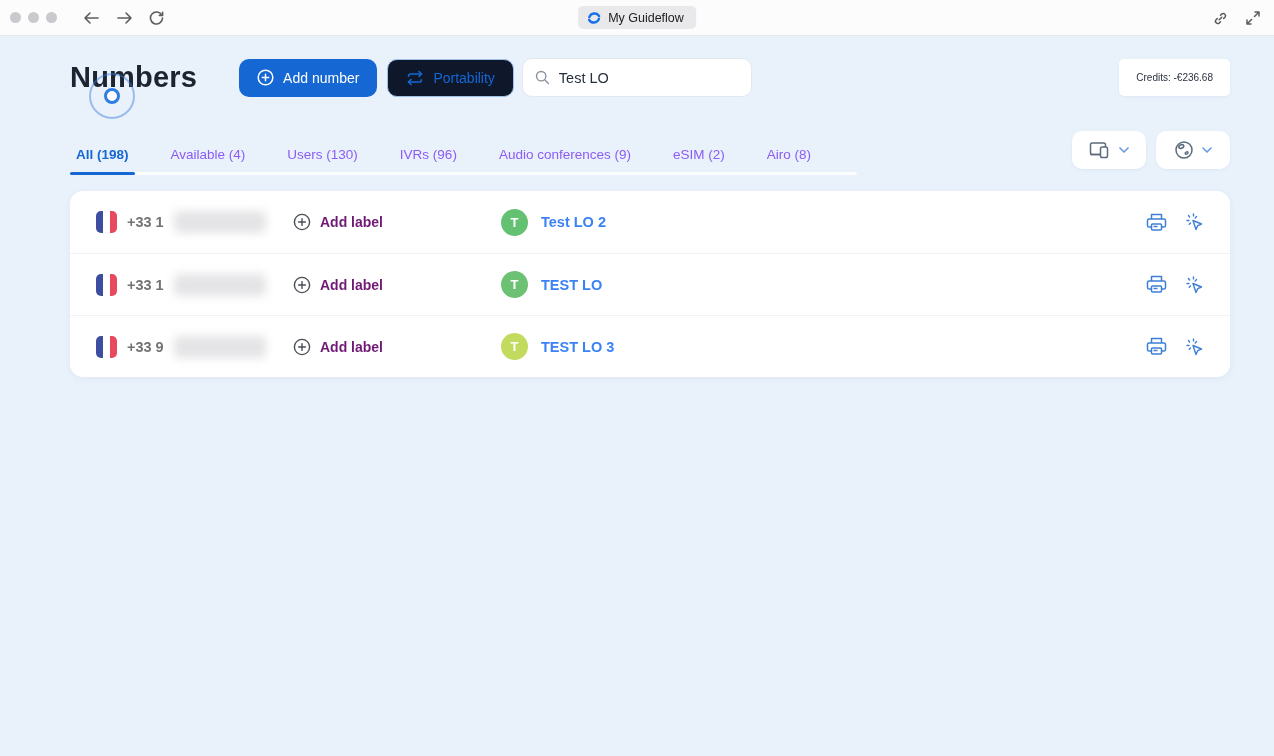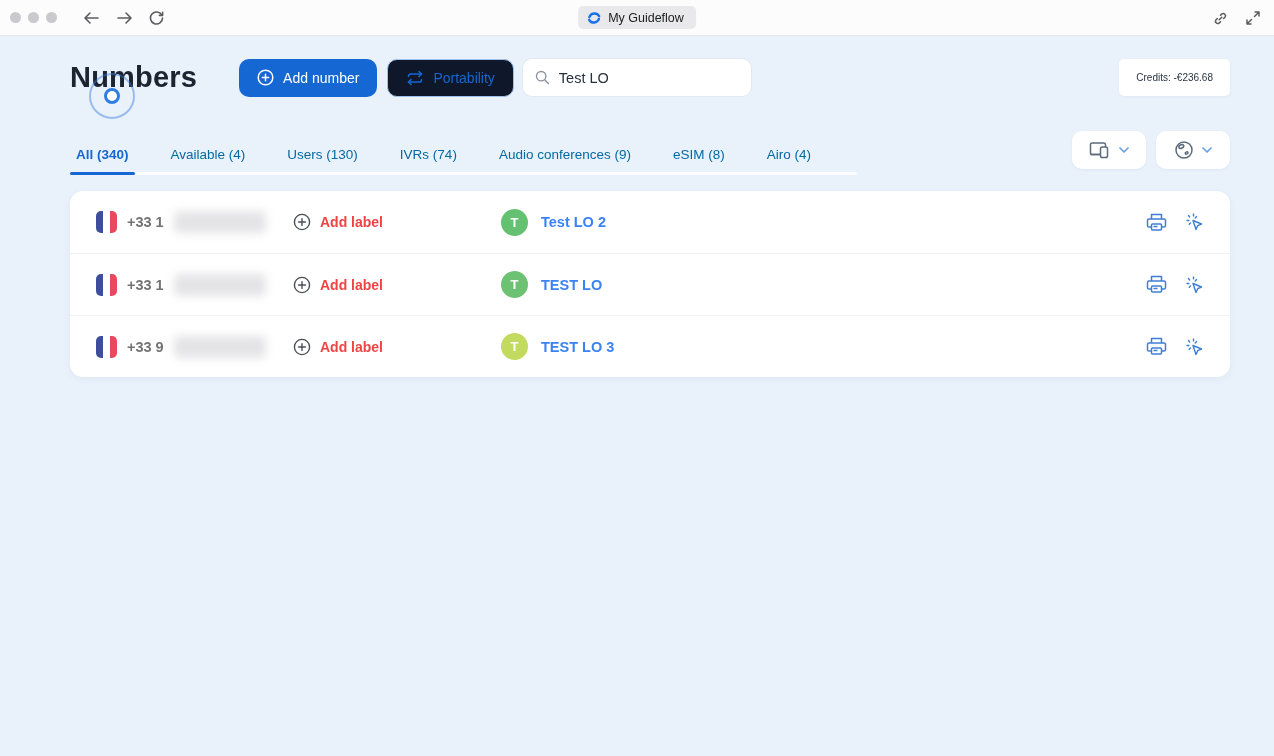--- a/index.html
+++ b/index.html
@@ -42,41 +42,41 @@
 
   .credits{ margin-left:auto; background:#fff; border-radius:5px; height:37px; display:flex;
     align-items:center; padding:0 17px; font-size:10px; color:#2a3340;
     box-shadow:0 1px 3px rgba(40,70,130,.06); }
 
   
   .toolbar-row{ display:flex; align-items:flex-end; margin-top:34px; }
   .tabs{ display:flex; gap:30px; position:relative; padding-bottom:0; }
   .tabs::before{ content:""; position:absolute; left:0; right:-40px; bottom:0; height:3px;
     background:rgba(255,255,255,.85); border-radius:2px; }
-  .tab{ font-size:13.5px; color:#0369a1; padding:0 6px 13px 6px; position:relative; cursor:pointer; white-space:nowrap; }
+  .tab{ font-size:13.5px; color:#8b5cf6; padding:0 6px 13px 6px; position:relative; cursor:pointer; white-space:nowrap; }
   .tab.active{ color:#1567d3; font-weight:600; }
   .tab.active::after{ content:""; position:absolute; left:0; right:0; bottom:0; height:3px;
     background:#1567d3; border-radius:3px; }
   .filters{ margin-left:auto; display:flex; gap:10px; align-self:center; margin-bottom:6px; }
   .pill{ background:#fff; border-radius:10px; height:38px; width:74px; display:flex;
     align-items:center; justify-content:center; gap:8px; cursor:pointer;
     box-shadow:0 1px 3px rgba(40,70,130,.06); color:#5b6b7d; }
 
   
   .card{ margin-top:16px; background:#fff; border-radius:13px; box-shadow:0 2px 8px rgba(30,60,120,.05); }
   .row{ height:62px; display:flex; align-items:center; padding:0 26px; }
   .row + .row{ border-top:1px solid #f0f2f5; }
   .cell-number{ width:197px; display:flex; align-items:center; gap:10px; }
   .flag{ width:21px; height:22px; border-radius:5px; overflow:hidden; display:flex; flex:none; }
   .flag i{ flex:1; display:block; }
   .flag i:nth-child(1){ background:#3d4d9f; } .flag i:nth-child(2){ background:#fff; }
   .flag i:nth-child(3){ background:#e8495e; }
   .phone{ font-size:14.5px; font-weight:600; color:#737373; white-space:nowrap; }
   .blur{ width:92px; height:22px; border-radius:5px; background:#e4e4e6; filter:blur(5px); flex:none; }
-  .cell-label{ width:208px; display:flex; align-items:center; gap:9px; color:#ef4444;
+  .cell-label{ width:208px; display:flex; align-items:center; gap:9px; color:#701a75;
     font-size:14px; font-weight:600; cursor:pointer; }
   .cell-name{ flex:1; display:flex; align-items:center; gap:13px; }
   .avatar{ width:27px; height:27px; border-radius:50%; color:#fff; font-size:13px; font-weight:700;
     display:flex; align-items:center; justify-content:center; flex:none; }
   .row-name{ font-size:14.5px; font-weight:600; color:#3b82f6; }
   .cell-icons{ display:flex; align-items:center; gap:17px; color:#3d7fd6; }
   .cell-icons svg{ cursor:pointer; display:block; }
 </style>
 </head>
 <body>
@@ -151,27 +151,27 @@
             <path d="m11.2 11.2 4 4"></path>
           </svg>
         <input type="text" value="Test LO" style="">
       </div>
 
       <div class="credits">Credits: -€236.68</div>
     </div>
 
     <div class="toolbar-row">
       <div class="tabs">
-        <div class="tab active">All (340)</div>
+        <div class="tab active">All (198)</div>
         <div class="tab">Available (4)</div>
         <div class="tab">Users (130)</div>
-        <div class="tab">IVRs (74)</div>
+        <div class="tab">IVRs (96)</div>
         <div class="tab">Audio conferences (9)</div>
-        <div class="tab">eSIM (8)</div>
-        <div class="tab">Airo (4)</div>
+        <div class="tab">eSIM (2)</div>
+        <div class="tab">Airo (8)</div>
       </div>
       <div class="filters">
         <div class="pill">
           <svg width="22" height="18" viewBox="0 0 22 18" fill="none" stroke="#5b6b7d" stroke-width="1.5" stroke-linejoin="round">
               <rect x="1.5" y="2" width="15" height="11.5" rx="1.8"></rect>
               <path d="M1.5 13.5h10"></path>
               <rect x="11.5" y="6" width="7" height="10.5" rx="1.8" fill="#fff"></rect>
             </svg>
           <svg width="10" height="6" viewBox="0 0 10 6" fill="none" stroke="#6d9fe0" stroke-width="1.7" stroke-linecap="round" stroke-linejoin="round">
               <path d="m1 1 4 4 4-4"></path>

